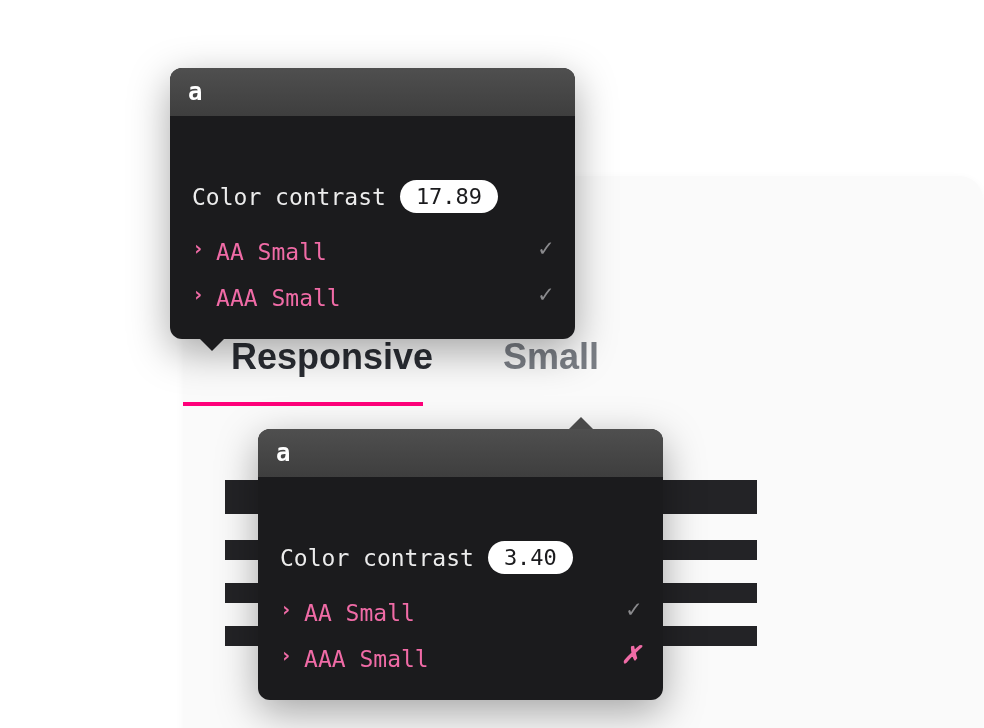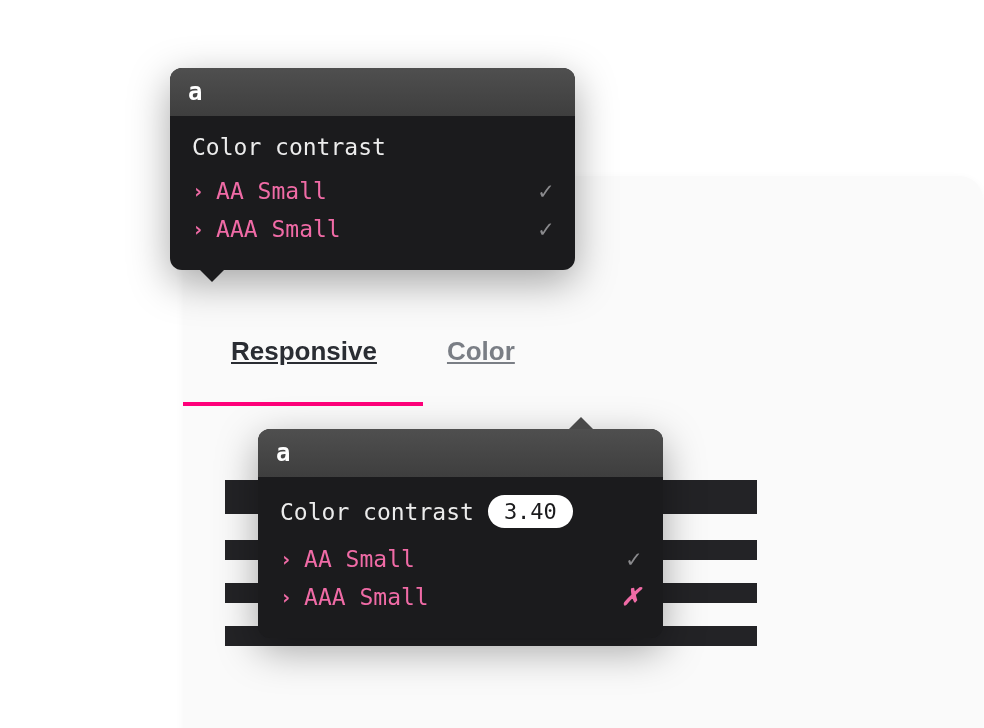--- a/index.html
+++ b/index.html
@@ -27,26 +27,25 @@
     
     .tabs {
       position: absolute;
       left: 183px;
       top: 336px;
       display: flex;
       gap: 70px;
       padding-left: 48px;
     }
     .tab {
-      font-size: 26px;
+      font-size: 36px;
       font-weight: 700;
       color: #7a7e85;
       padding-bottom: 30px;
       position: relative;
-      text-decoration: underline;
     }
     .tab.active {
       color: #2a2d33;
     }
     .tab-underline {
       position: absolute;
       left: 183px;
       top: 402px;
       width: 240px;
       height: 4px;
@@ -84,20 +83,21 @@
       font-size: 24px;
     }
     .tooltip-body {
       padding: 18px 22px 22px 22px;
     }
     .cc-row {
       display: flex;
       align-items: center;
       gap: 14px;
       margin-bottom: 12px;
+      margin-top: 46px;
     }
     .cc-label {
       color: #ececec;
       font-size: 23px;
       font-weight: 400;
     }
     .cc-badge {
       background: #ffffff;
       color: #1b1b1d;
       border-radius: 999px;
@@ -117,20 +117,21 @@
       gap: 12px;
     }
     .chevron {
       color: #f06ba6;
       font-size: 20px;
       font-weight: 700;
     }
     .criteria-name {
       color: #f06ba6;
       font-size: 23px;
+      margin-top: 8px;
     }
     .status {
       font-size: 24px;
       line-height: 1;
     }
     .status.pass { color: #8a8a8d; }
     .status.fail { color: #f06ba6; font-style: italic; font-weight: 700; }
 
     
     .tooltip-pointer {
@@ -154,36 +155,37 @@
     .tooltip.t1 { left: 170px; top: 68px; }
     .tooltip.t2 { left: 258px; top: 429px; }
   </style>
 </head>
 <body>
 
 <div class="bg-card"></div>
 
 <div class="tabs">
   <div class="tab active">Responsive</div>
-  <div class="tab">Color</div>
+  <div class="tab">Small</div>
 </div>
 <div class="tab-underline"></div>
 
 <div class="bar bar1"></div>
 <div class="bar bar2"></div>
 <div class="bar bar3"></div>
 <div class="bar bar4"></div>
 
 <div class="tooltip t1">
   <div class="tooltip-header">
     <span>a</span>
   </div>
   <div class="tooltip-body">
     <div class="cc-row">
       <span class="cc-label">Color contrast</span>
+      <span class="cc-badge">17.89</span>
     </div>
     <div class="criteria-row">
       <div class="criteria-left">
         <span class="chevron">›</span>
         <span class="criteria-name">AA Small</span>
       </div>
       <span class="status pass">✓</span>
     </div>
     <div class="criteria-row">
       <div class="criteria-left">

